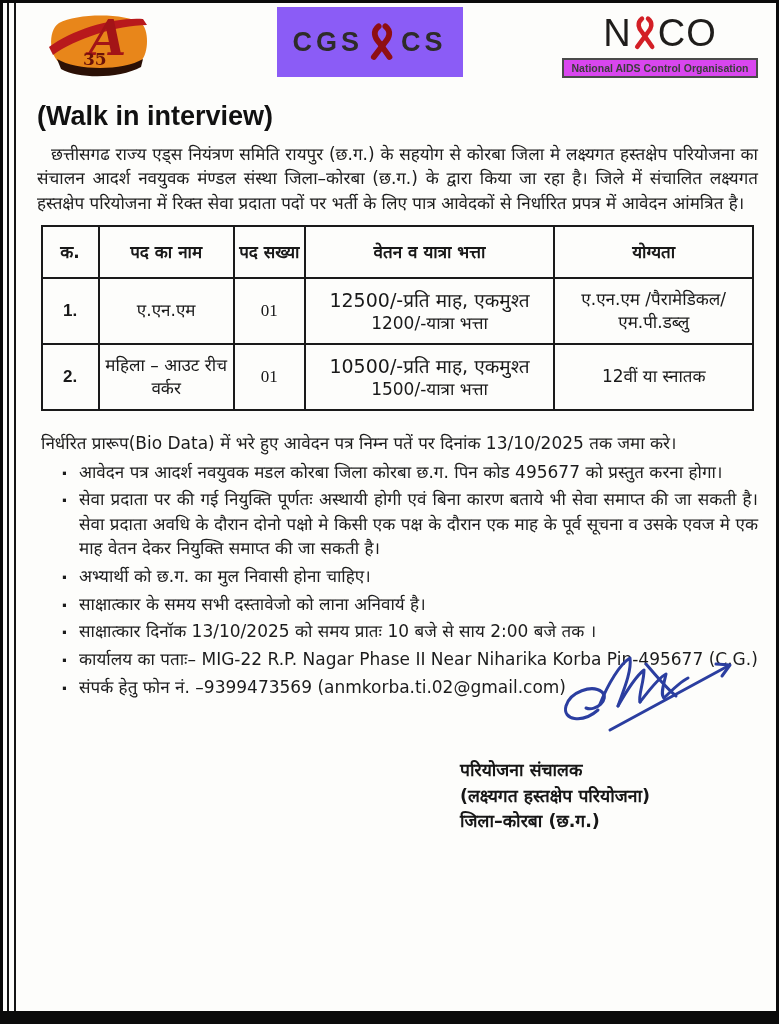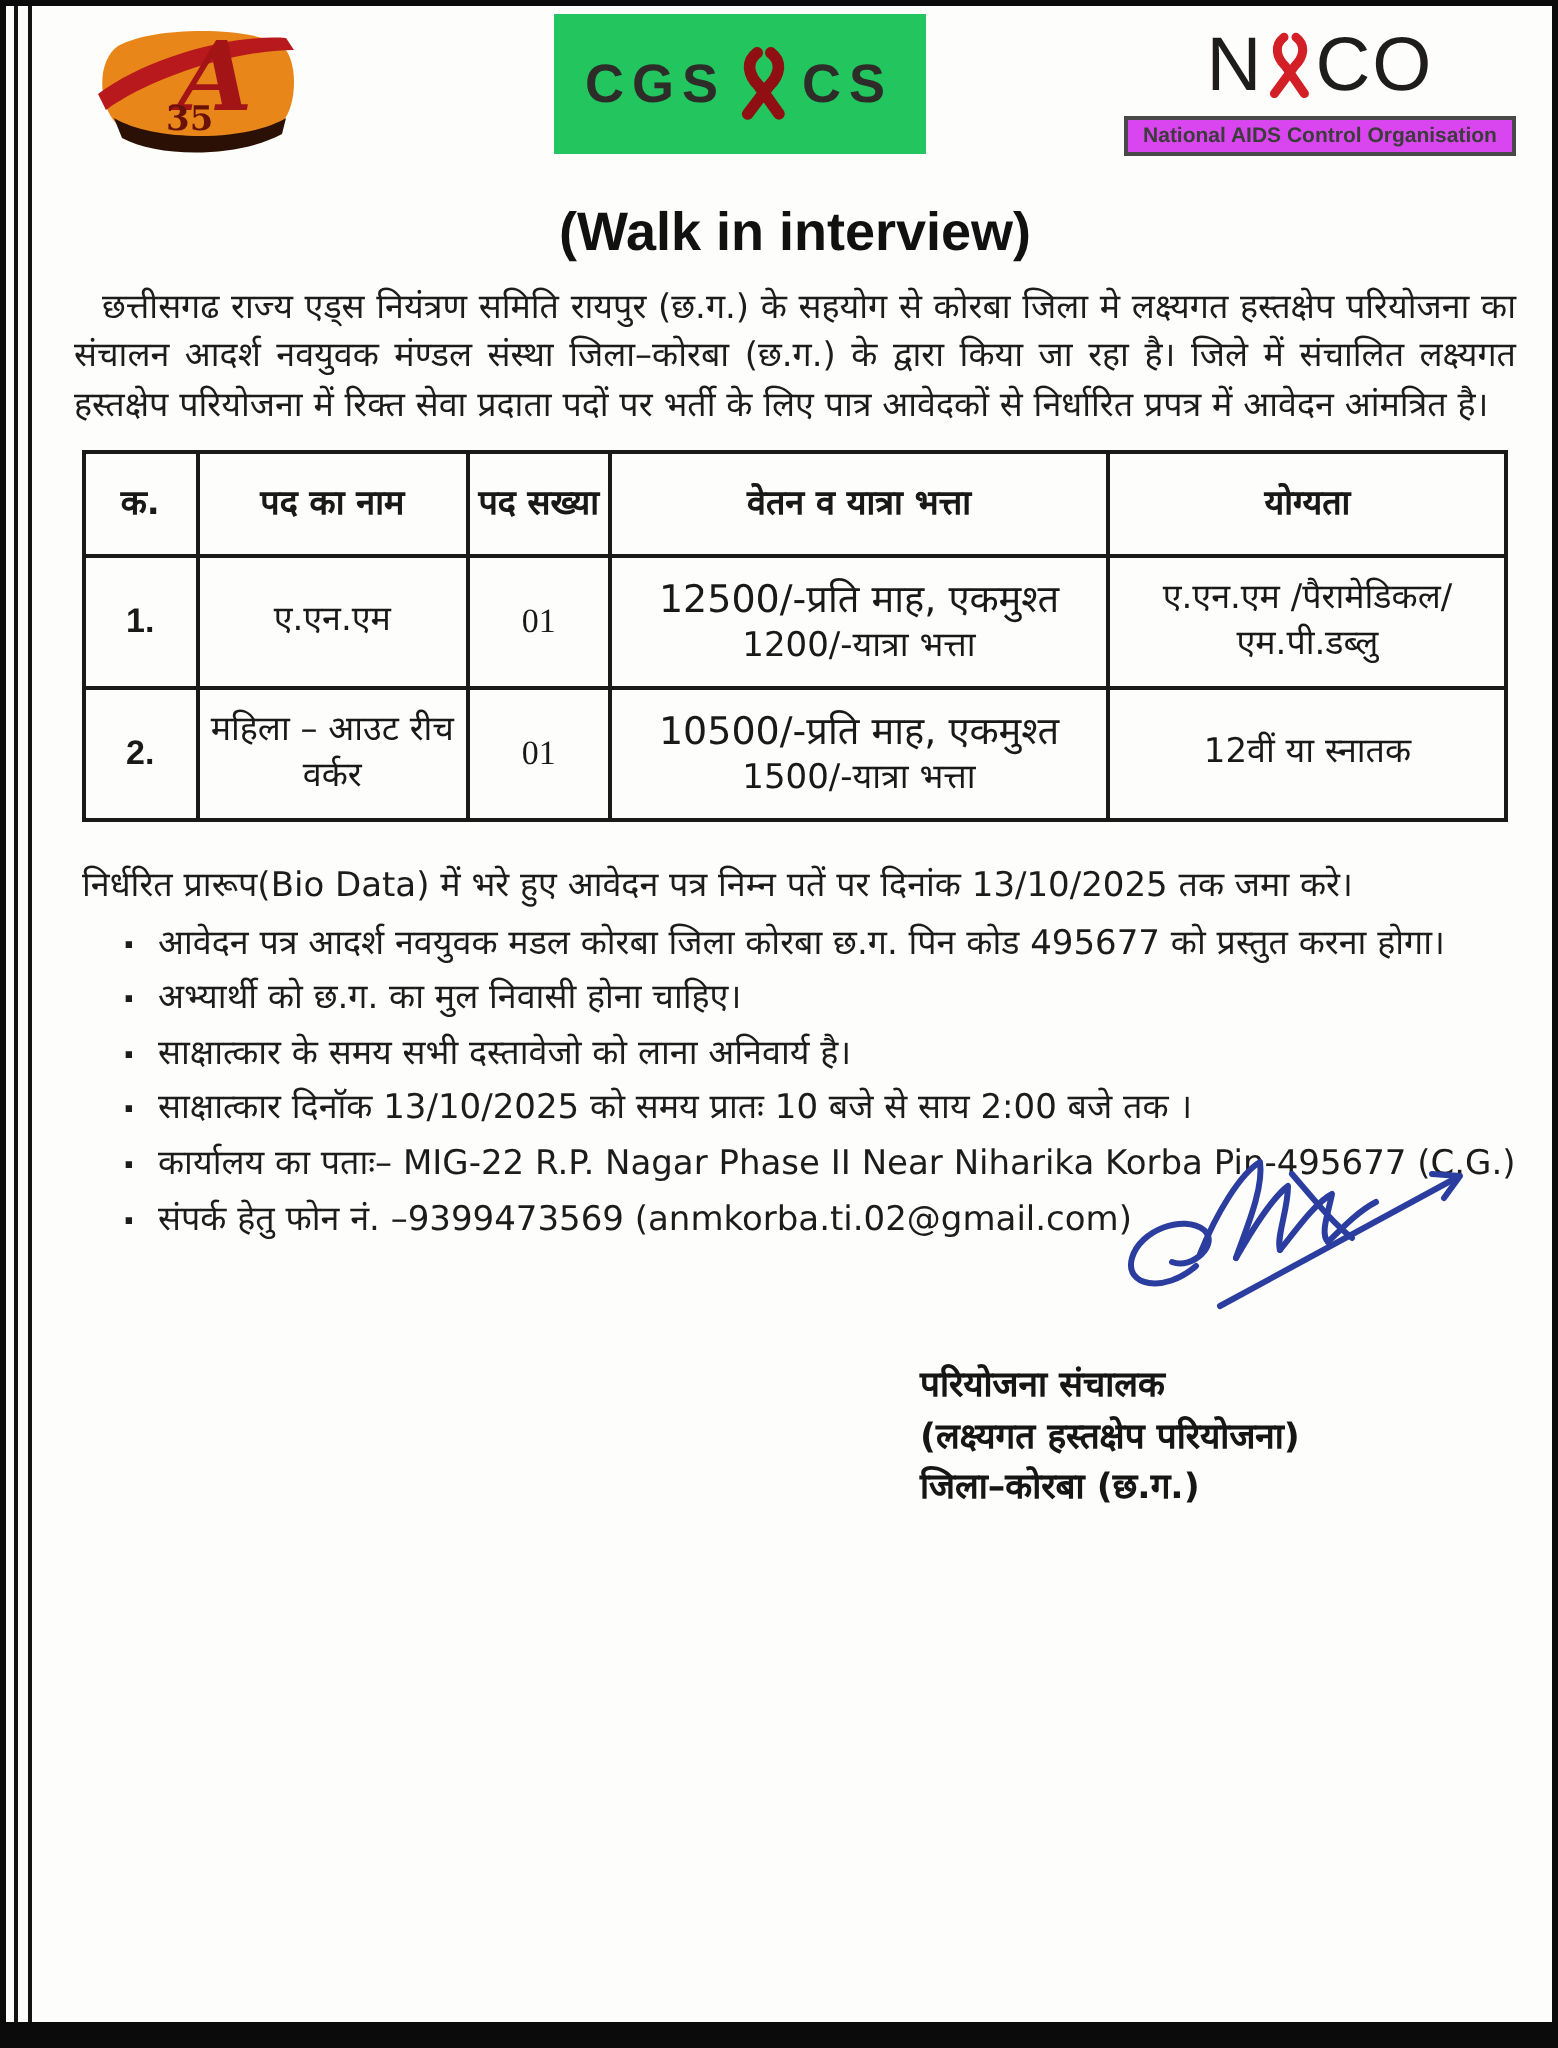--- a/index.html
+++ b/index.html
@@ -20,21 +20,21 @@
   }
   .content{
     position:absolute;top:0;left:16px;right:4px;bottom:0;
     padding:4px 14px 0 18px;
   }
 
   
   .logos{display:flex;align-items:flex-start;justify-content:space-between;height:84px;}
   .logo-left{width:140px;padding-top:2px;}
   .logo-center{
-    margin-top:0;width:186px;height:70px;background:#22c55e;
+    margin-top:0;width:186px;height:70px;background:#8b5cf6;
     display:flex;align-items:center;justify-content:center;gap:2px;
   }
   .logo-center .cgs-txt{
     font-family:"Liberation Sans",sans-serif;font-weight:700;
     font-size:27px;letter-spacing:4px;color:#2e2c29;
   }
   .logo-right{width:196px;text-align:center;padding-top:4px;}
   .naco-row{display:flex;align-items:center;justify-content:center;}
   .naco-letters{
     font-family:"Liberation Sans",sans-serif;font-weight:400;
@@ -42,21 +42,21 @@
   }
   .naco-caption{
     margin-top:3px;border:2px solid #4a4a4a;background:#d946ef;
     font-family:"Liberation Sans",sans-serif;font-weight:700;
     font-size:10.5px;color:#3c3c3c;padding:2px 3px;white-space:nowrap;
   }
   .ribbon{display:inline-block;}
 
   
   h1.title{
-    text-align:center;margin:10px 0 10px 0;
+    text-align:left;margin:10px 0 10px 0;
     font-family:"Liberation Sans",sans-serif;
     font-size:27px;font-weight:700;color:#111;
     letter-spacing:0px;
   }
 
   
   .intro{
     margin:2px 0 10px 0;
     font-size:17px;line-height:1.43;text-align:justify;
     text-indent:14px;color:#1c1c1c;
@@ -198,20 +198,21 @@
         </td>
         <td class="qual">12वीं या स्नातक</td>
       </tr>
     </tbody>
       </table>
 
     <p class="biodata">निर्धरित प्रारूप(Bio Data) में भरे हुए आवेदन पत्र निम्न पतें पर दिनांक 13/10/2025 तक जमा करे।</p>
 
     <ul class="bullets">
       <li>आवेदन पत्र आदर्श नवयुवक मडल कोरबा जिला कोरबा छ.ग. पिन कोड 495677 को प्रस्तुत करना होगा।</li>
+      <li>सेवा प्रदाता पर की गई नियुक्ति पूर्णतः अस्थायी होगी एवं बिना कारण बताये भी सेवा समाप्त की जा सकती है। सेवा प्रदाता अवधि के दौरान दोनो पक्षो मे किसी एक पक्ष के दौरान एक माह के पूर्व सूचना व उसके एवज मे एक माह वेतन देकर नियुक्ति समाप्त की जा सकती है।</li>
       <li>अभ्यार्थी को छ.ग. का मुल निवासी होना चाहिए।</li>
       <li>साक्षात्कार के समय सभी दस्तावेजो को लाना अनिवार्य है।</li>
       <li>साक्षात्कार दिनॉक 13/10/2025 को समय प्रातः 10 बजे से साय 2:00 बजे तक  ।</li>
       <li>कार्यालय का पताः–  MIG-22 R.P. Nagar Phase II Near Niharika Korba Pin-495677 (C.G.)</li>
       <li>संपर्क हेतु फोन नं. –9399473569 (anmkorba.ti.02@gmail.com)</li>
     </ul>
 
     <div class="sign-area">
       <svg class="sig-svg" width="200" height="95" viewBox="0 0 200 95">
         <g fill="none" stroke="#2b3ea0" stroke-width="3" stroke-linecap="round" stroke-linejoin="round">

